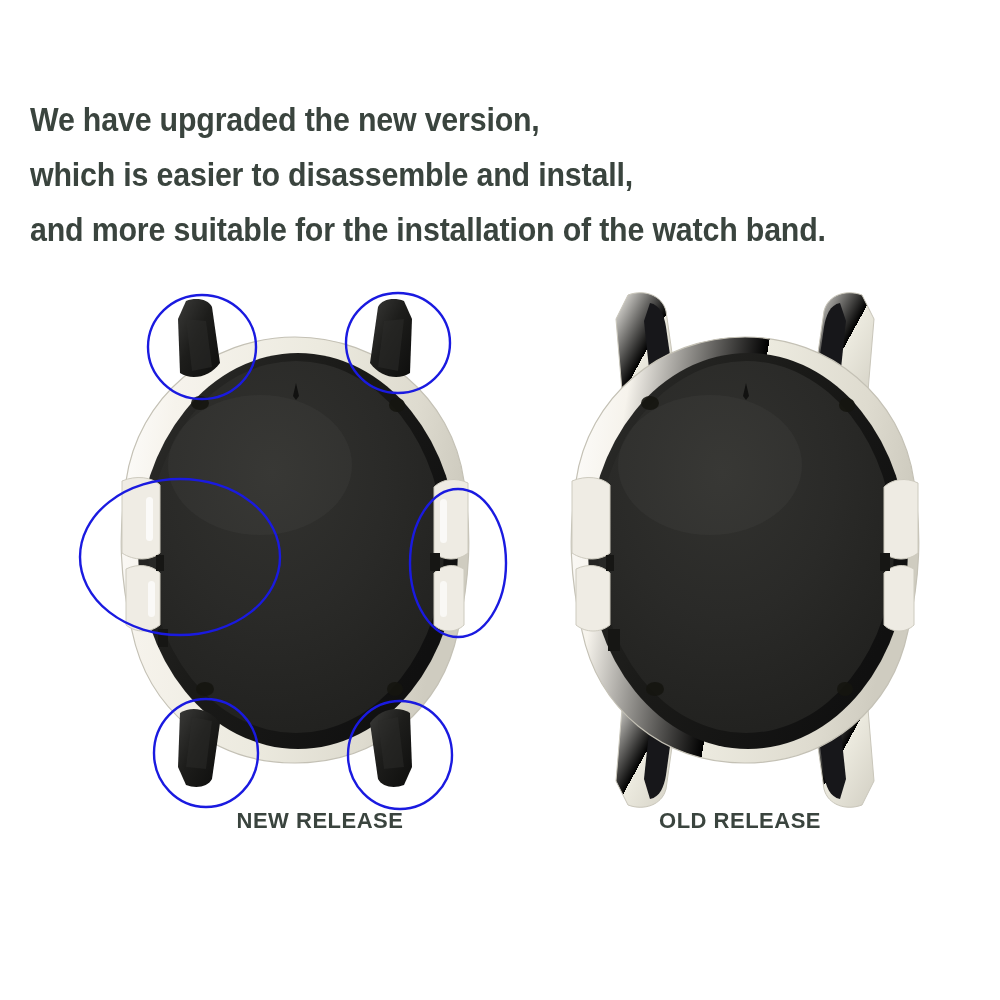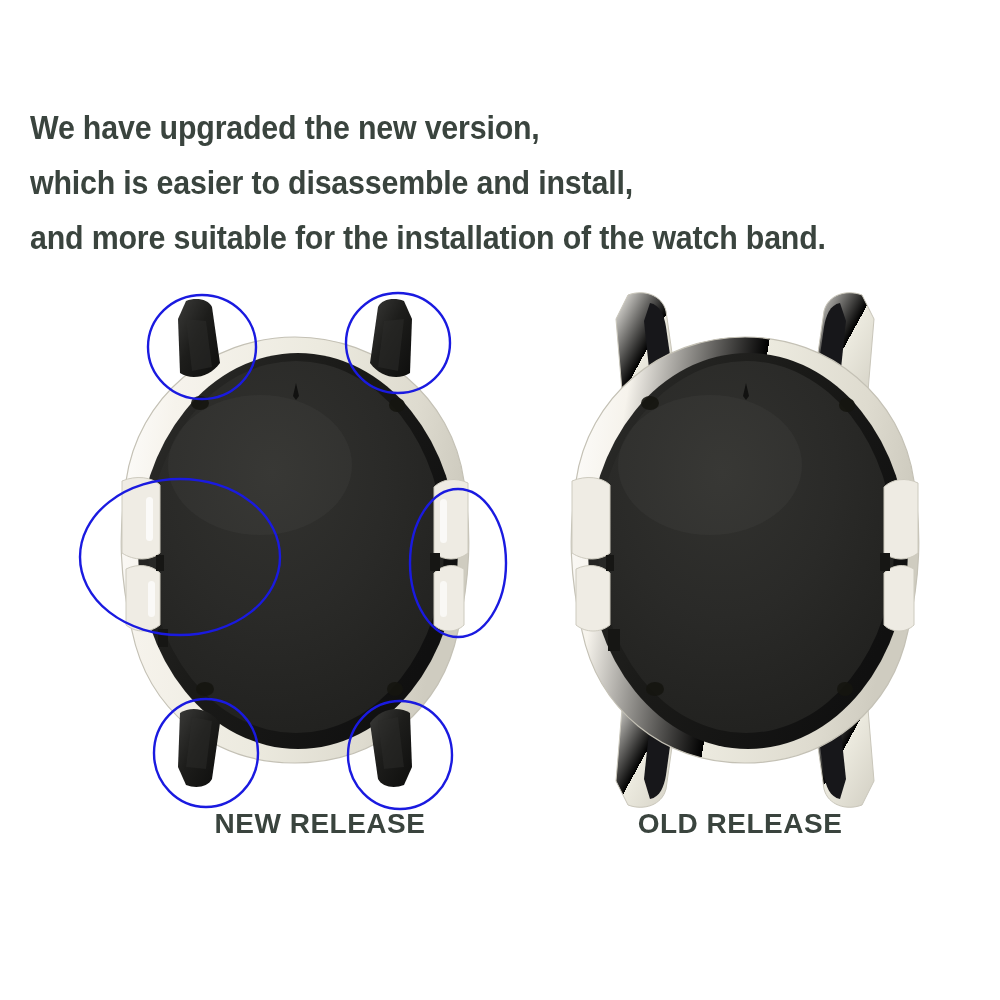--- a/index.html
+++ b/index.html
@@ -13,21 +13,21 @@
     height: 1000px;
     background: #ffffff;
     overflow: hidden;
     font-family: "Liberation Sans", sans-serif;
   }
 
   
   .headline {
     position: absolute;
     left: 30px;
-    top: 100px;
+    top: 92px;
     width: 950px;
   }
   .headline-line {
     color: #3a443e;
     font-family: "Liberation Sans Narrow", "Liberation Sans", sans-serif;
     font-weight: bold;
     font-size: 33px;
     line-height: 55px;
     letter-spacing: -0.2px;
     white-space: nowrap;
@@ -53,21 +53,21 @@
   .figure-old { left: 510px; }
   .figure svg { display: block; width: 100%; height: 100%; }
 
   
   .caption {
     position: absolute;
     top: 808px;
     color: #3a443e;
     font-family: "Liberation Sans Narrow", "Liberation Sans", sans-serif;
     font-weight: bold;
-    font-size: 28px;
+    font-size: 22px;
     letter-spacing: 0.5px;
     text-align: center;
     white-space: nowrap;
   }
   .caption-new { left: 120px; width: 400px; }
   .caption-old { left: 560px; width: 360px; }
 </style>
 </head>
 <body>
 

